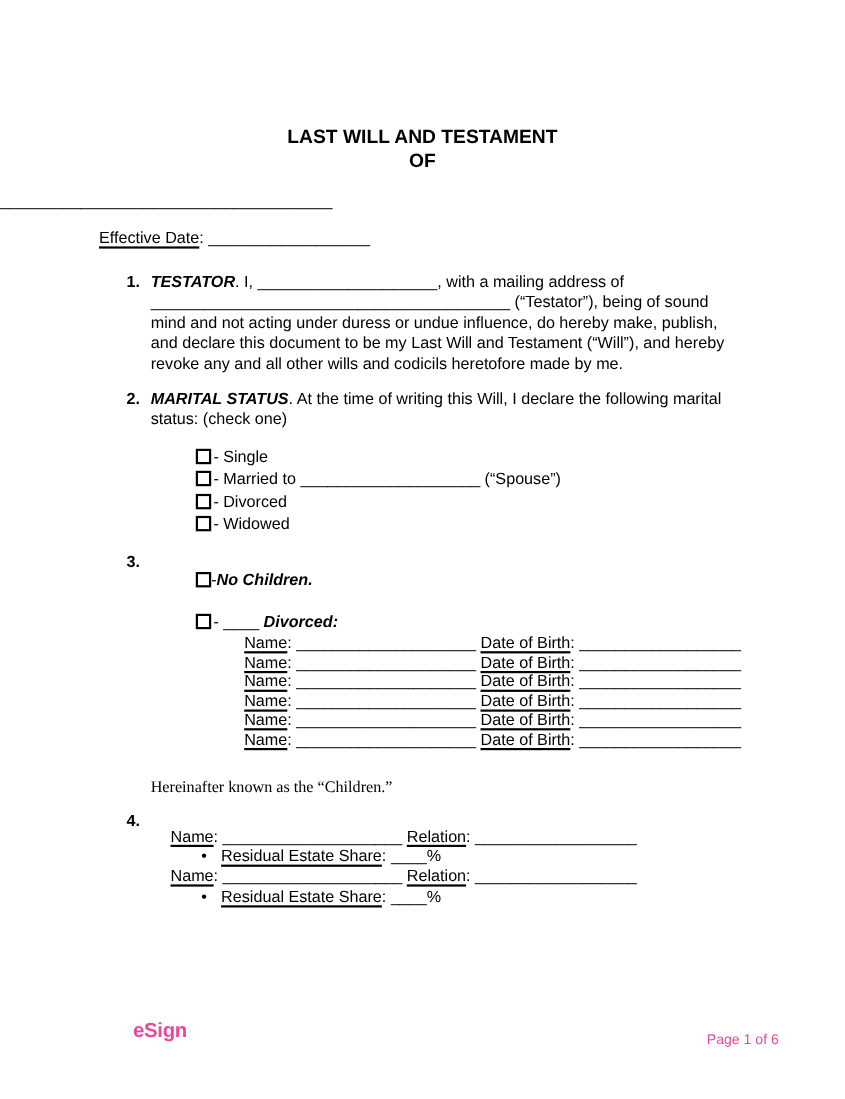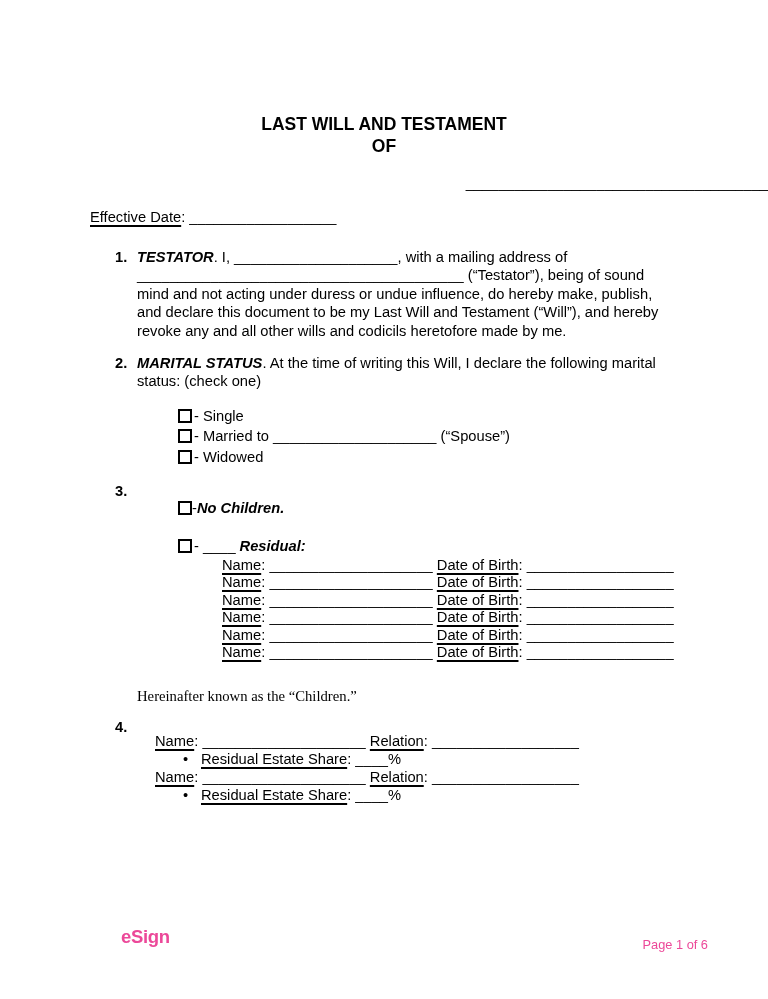--- a/index.html
+++ b/index.html
@@ -13,21 +13,21 @@
   }
   .page {
     position: relative;
     width: 768px; height: 999px;
     background: #fff;
     padding-top: 113px;
     font-size: 14.7px;
     line-height: 18.4px;
   }
   .doc-title { text-align: center; font-weight: bold; font-size: 17.5px; line-height: 22px; }
-  .center-row { text-align: right; margin-top: 16px; line-height: 20px; letter-spacing: 0; }
+  .center-row { text-align: left; margin-top: 16px; line-height: 20px; letter-spacing: 0; }
   .blank { white-space: nowrap; letter-spacing: 0; }
   .eff-row { margin: 15px 88px 0 90px; line-height: 19px; }
   .ul { text-decoration: underline; text-decoration-thickness: 1.5px; text-underline-offset: 3px; }
   b, .bold { font-weight: bold; font-style: italic; }
 
   .section { display: flex; margin: 0 88px 0 115px; }
   .section .num { flex: 0 0 22px; font-weight: bold; }
   .section .content { flex: 1; }
   .sec-1 { margin-top: 21px; }
   .sec-2 { margin-top: 14px; }
@@ -89,32 +89,33 @@
     <div class="content"><b>TESTATOR</b><span>. I, </span><span class="blank">____________________</span><span>, with a mailing address of </span><span class="blank">________________________________________</span><span> (“Testator”), being of sound mind and not acting under duress or undue influence, do hereby make, publish, and declare this document to be my Last Will and Testament (“Will”), and hereby revoke any and all other wills and codicils heretofore made by me.</span></div>
   </div>
 
   <div class="section sec-2">
     <div class="num">2.</div>
     <div class="content">
       <div><b>MARITAL STATUS</b><span>. At the time of writing this Will, I declare the following marital status: (check one)</span></div>
       <div class="opt-list">
         <div class="opt-row"><span class="checkbox"></span><span class="dash">-</span><span class="opt-label">Single</span></div>
         <div class="opt-row"><span class="checkbox"></span><span class="dash">-</span><span class="opt-label">Married to ____________________ (“Spouse”)</span></div>
+        <div class="opt-row"><span class="checkbox"></span><span class="dash">-</span><span class="opt-label">Divorced</span></div>
         <div class="opt-row"><span class="checkbox"></span><span class="dash">-</span><span class="opt-label">Widowed</span></div>
       </div>
     </div>
   </div>
 
   <div class="section sec-3">
     <div class="num">3.</div>
     <div class="content">
 
       <div class="nochild-row"><span class="checkbox"></span><span class="dash">-</span><span class="opt-label bold">No Children.</span></div>
 
-      <div class="count-row"><span class="checkbox"></span><span class="dash">-</span><span class="cblank blank">____</span><span class="opt-label bold">Residual:</span></div>
+      <div class="count-row"><span class="checkbox"></span><span class="dash">-</span><span class="cblank blank">____</span><span class="opt-label bold">Divorced:</span></div>
 
       <div class="child-table">
         <div class="child-row"><span class="ul">Name</span><span>:</span> <span class="blank">____________________</span> <span class="ul">Date of Birth</span><span>:</span> <span class="blank">__________________</span></div>
         <div class="child-row"><span class="ul">Name</span><span>:</span> <span class="blank">____________________</span> <span class="ul">Date of Birth</span><span>:</span> <span class="blank">__________________</span></div>
         <div class="child-row"><span class="ul">Name</span><span>:</span> <span class="blank">____________________</span> <span class="ul">Date of Birth</span><span>:</span> <span class="blank">__________________</span></div>
         <div class="child-row"><span class="ul">Name</span><span>:</span> <span class="blank">____________________</span> <span class="ul">Date of Birth</span><span>:</span> <span class="blank">__________________</span></div>
         <div class="child-row"><span class="ul">Name</span><span>:</span> <span class="blank">____________________</span> <span class="ul">Date of Birth</span><span>:</span> <span class="blank">__________________</span></div>
         <div class="child-row"><span class="ul">Name</span><span>:</span> <span class="blank">____________________</span> <span class="ul">Date of Birth</span><span>:</span> <span class="blank">__________________</span></div>
       </div>
 

